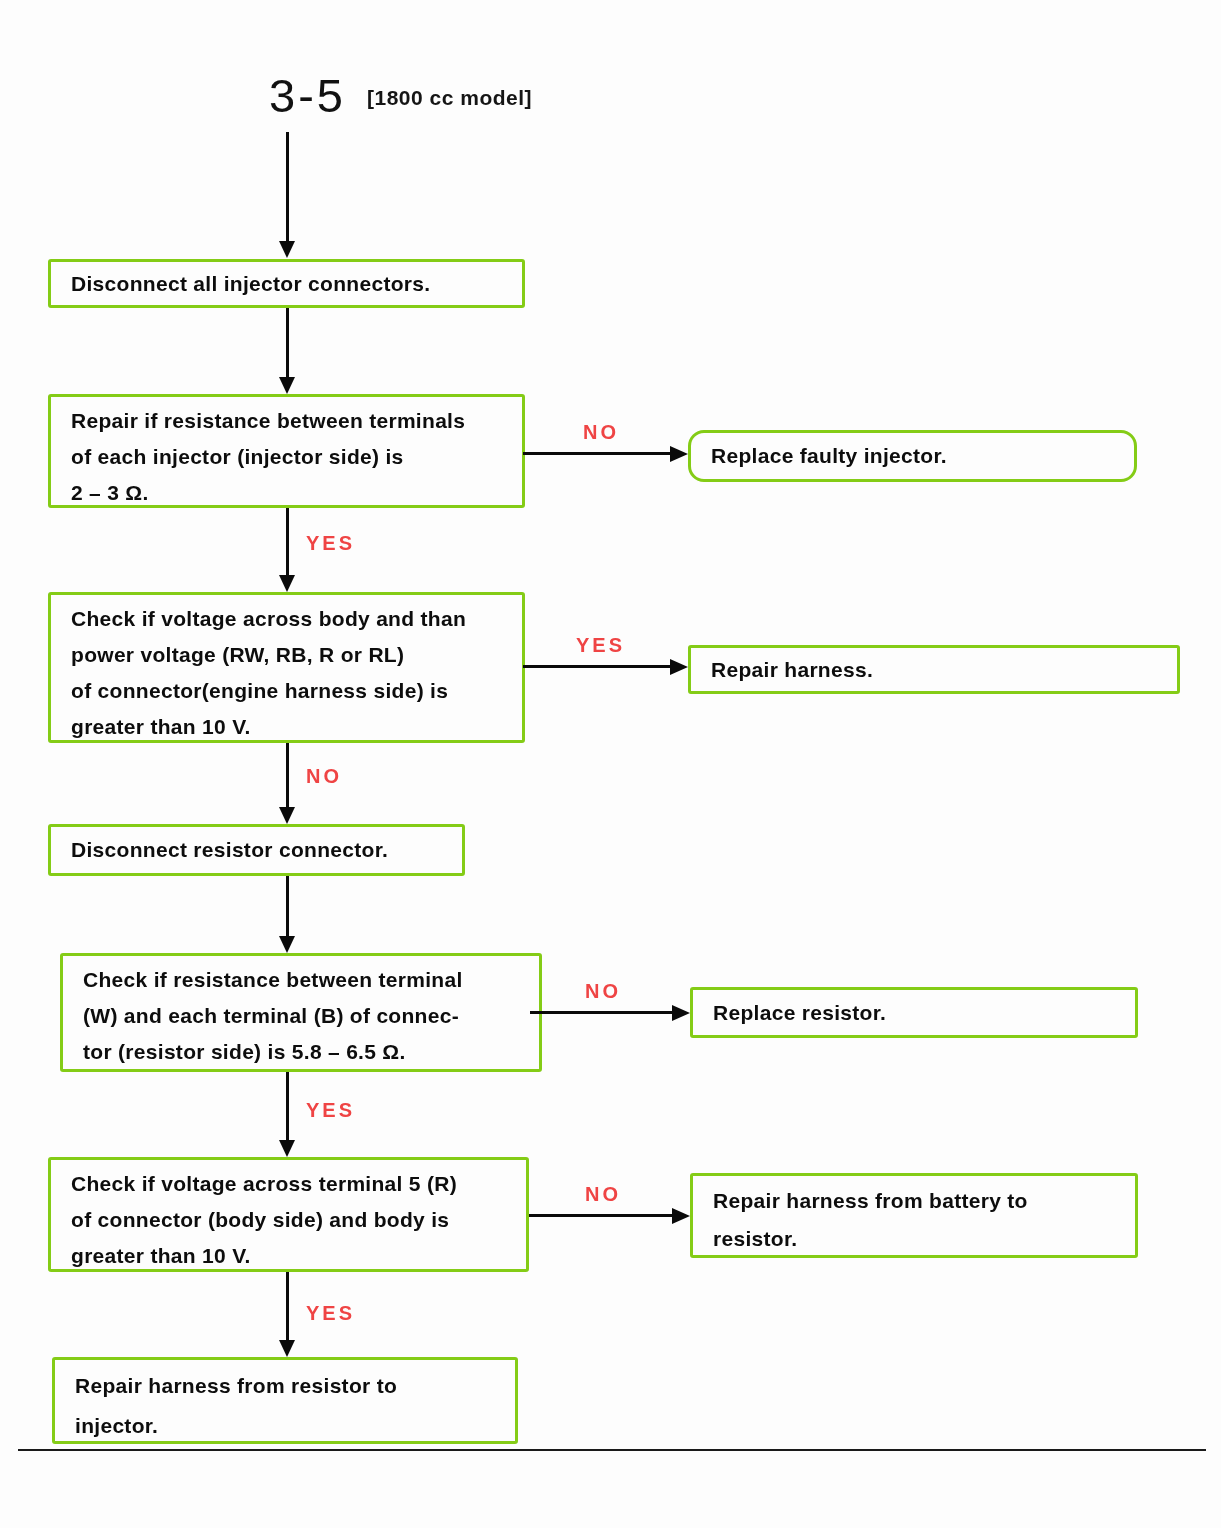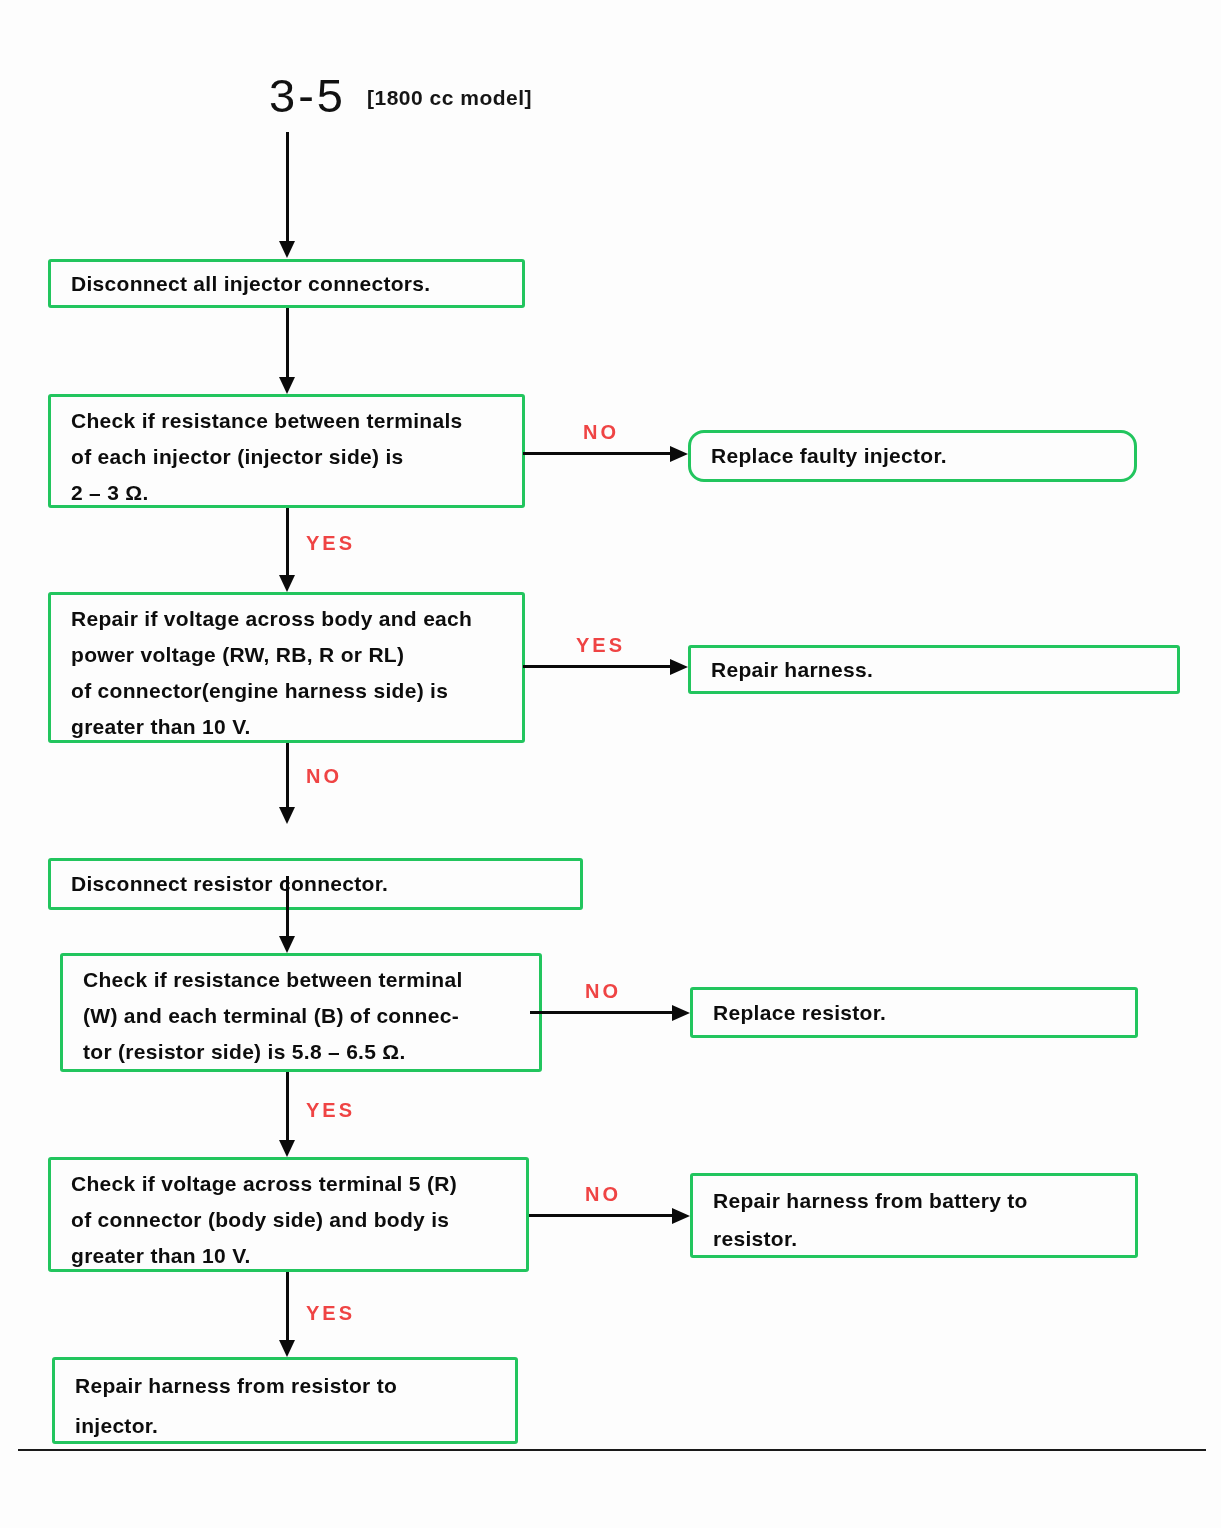--- a/index.html
+++ b/index.html
@@ -25,21 +25,21 @@
   }
   .model-label {
     position: absolute;
     font-size: 21px;
     font-weight: 700;
     letter-spacing: 0.5px;
     color: #151515;
   }
   .fc-box {
     position: absolute;
-    border: 3px solid #22c55e;
+    border: 3px solid #84cc16;
     border-radius: 3px;
     background: #fdfdfd;
     box-sizing: border-box;
     font-size: 21px;
     font-weight: 700;
     letter-spacing: 0.3px;
     color: #0d0d0d;
   }
   .fc-box.single {
     display: flex;
@@ -100,55 +100,55 @@
   <div class="ah-down" style="left:279px; top:241px;"></div>
 
   <div class="fc-box single" style="left:48px; top:259px; width:477px; height:49px;">
     <span class="ln">Disconnect all injector connectors.</span>
   </div>
 
   <div class="vline" style="left:286px; top:308px; height:72px;"></div>
   <div class="ah-down" style="left:279px; top:377px;"></div>
 
   <div class="fc-box multi" style="left:48px; top:394px; width:477px; height:114px;">
-    <div class="ln">Check if resistance between terminals</div>
+    <div class="ln">Repair if resistance between terminals</div>
     <div class="ln">of each injector (injector side) is</div>
     <div class="ln">2 – 3 Ω.</div>
   </div>
 
   <div class="hline" style="left:523px; top:452px; width:148px;"></div>
   <div class="ah-right" style="left:670px; top:446px;"></div>
   <div class="edge-label" style="left:583px; top:421px;">NO</div>
   <div class="fc-box single" style="left:688px; top:430px; width:449px; height:52px;border-radius:16px;">
     <span class="ln">Replace faulty injector.</span>
   </div>
 
   <div class="edge-label" style="left:306px; top:532px;">YES</div>
   <div class="vline" style="left:286px; top:508px; height:70px;"></div>
   <div class="ah-down" style="left:279px; top:575px;"></div>
 
   <div class="fc-box multi" style="left:48px; top:592px; width:477px; height:151px;">
-    <div class="ln">Repair if voltage across body and each</div>
+    <div class="ln">Check if voltage across body and than</div>
     <div class="ln">power voltage (RW, RB, R or RL)</div>
     <div class="ln">of connector(engine harness side) is</div>
     <div class="ln">greater than 10 V.</div>
   </div>
 
   <div class="hline" style="left:523px; top:665px; width:148px;"></div>
   <div class="ah-right" style="left:670px; top:659px;"></div>
   <div class="edge-label" style="left:576px; top:634px;">YES</div>
   <div class="fc-box single" style="left:688px; top:645px; width:492px; height:49px;">
     <span class="ln">Repair harness.</span>
   </div>
 
   <div class="edge-label" style="left:306px; top:765px;">NO</div>
   <div class="vline" style="left:286px; top:743px; height:66px;"></div>
   <div class="ah-down" style="left:279px; top:807px;"></div>
 
-  <div class="fc-box single" style="left:48px; top:824px; width:535px; height:52px;margin-top:34px;">
+  <div class="fc-box single" style="left:48px; top:824px; width:417px; height:52px;">
     <span class="ln">Disconnect resistor connector.</span>
   </div>
 
   <div class="vline" style="left:286px; top:876px; height:62px;"></div>
   <div class="ah-down" style="left:279px; top:936px;"></div>
 
   <div class="fc-box multi" style="left:48px; top:953px; width:482px; height:119px;margin-left:12px;">
     <div class="ln">Check if resistance between terminal</div>
     <div class="ln">(W) and each terminal (B) of connec-</div>
     <div class="ln">tor (resistor side) is 5.8 – 6.5 Ω.</div>

